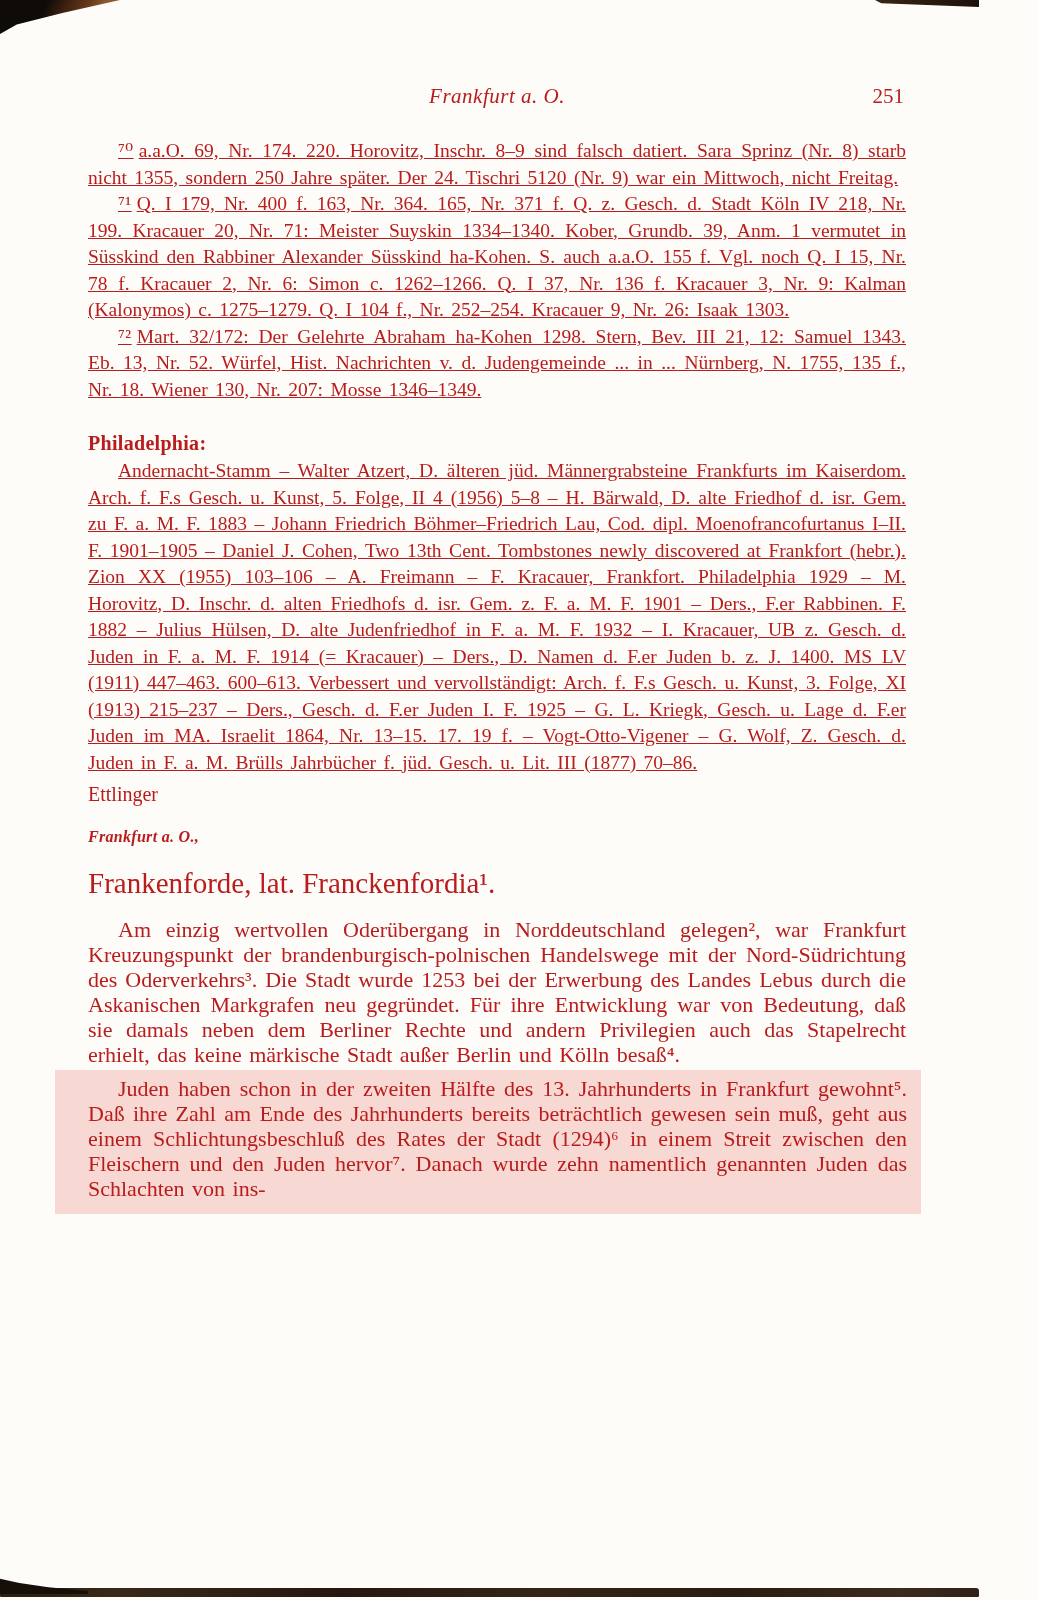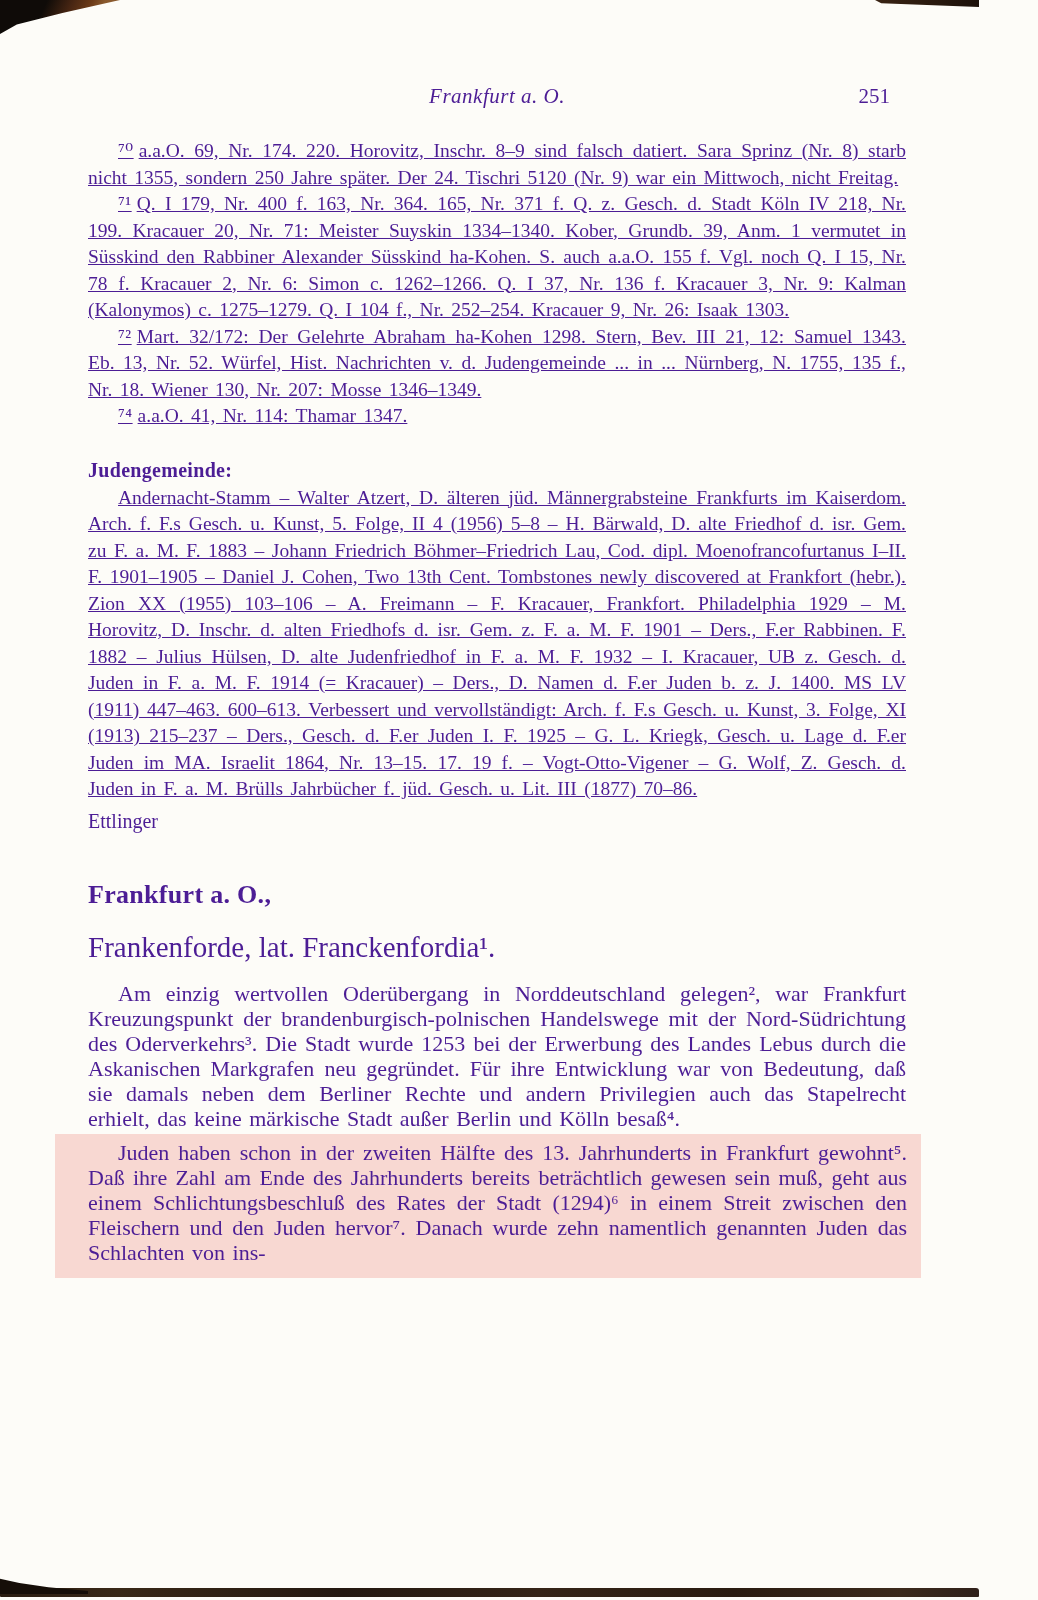--- a/index.html
+++ b/index.html
@@ -6,21 +6,21 @@
     margin: 0;
     padding: 0;
     background: #fdfcf8;
   }
   .page {
     position: relative;
     width: 979px;
     height: 1600px;
     background: #fdfcf8;
     overflow: hidden;
-    color: #4c1d95;
+    color: #b91c1c;
     font-family: "Liberation Serif", "DejaVu Serif", serif;
   }
   
   .corner-tl {
     position: absolute; top: 0; left: 0;
     width: 120px; height: 34px;
     background: linear-gradient(115deg, #0f0b08 35%, #4a2713 55%, #6b3a18 68%, #8a5a2e 78%);
     clip-path: polygon(0 0, 100% 0, 52% 38%, 14% 72%, 0 100%);
   }
   .corner-tr {
@@ -48,21 +48,21 @@
     width: 818px; height: 30px;
   }
   .head-title {
     position: absolute; left: 0; right: 0;
     text-align: center;
     font-style: italic;
     font-size: 21px;
     letter-spacing: 0.5px;
   }
   .page-num {
-    position: absolute; right: 16px; top: 0;
+    position: absolute; right: 2px; top: 0;
     font-size: 21px;
   }
   
   .content {
     position: absolute; top: 138px; left: 88px;
     width: 818px;
   }
   .fn, .bib-text {
     margin: 0;
     font-size: 19.5px;
@@ -78,24 +78,25 @@
     margin: 29px 0 3px 0;
     font-size: 20px;
     font-weight: bold;
     letter-spacing: 0.3px;
   }
   .bib-author {
     margin: 7px 40px 0 0;
     font-size: 20px;
   }
   .article-heading {
-    margin: 47px 0 0 0;
-    font-size: 26px;
+    margin: 22px 0 0 0;
+    font-size: 16px;
     font-weight: bold;
     letter-spacing: 0.3px;
+    font-style: italic;
   }
   .article-subheading {
     margin: 21px 0 0 0;
     font-size: 29px;
   }
   .body-para {
     margin: 17px 0 0 0;
     font-size: 22px;
     line-height: 25px;
     text-align: justify;
@@ -122,24 +123,23 @@
     <span class="head-title">Frankfurt a. O.</span>
     <span class="page-num">251</span>
   </div>
 
   <div class="content">
 
     <div class="footnotes">
       <p class="fn"><span class="fn-marker">⁷⁰</span><span>a.a.O. 69, Nr. 174. 220. Horovitz, Inschr. 8–9 sind falsch datiert. Sara Sprinz (Nr. 8) starb nicht 1355, sondern 250 Jahre später. Der 24. Tischri 5120 (Nr. 9) war ein Mittwoch, nicht Freitag.</span></p>
       <p class="fn"><span class="fn-marker">⁷¹</span><span>Q. I 179, Nr. 400 f. 163, Nr. 364. 165, Nr. 371 f. Q. z. Gesch. d. Stadt Köln IV 218, Nr. 199. Kracauer 20, Nr. 71: Meister Suyskin 1334–1340. Kober, Grundb. 39, Anm. 1 vermutet in Süsskind den Rabbiner Alexander Süsskind ha-Kohen. S. auch a.a.O. 155 f. Vgl. noch Q. I 15, Nr. 78 f. Kracauer 2, Nr. 6: Simon c. 1262–1266. Q. I 37, Nr. 136 f. Kracauer 3, Nr. 9: Kalman (Kalonymos) c. 1275–1279. Q. I 104 f., Nr. 252–254. Kracauer 9, Nr. 26: Isaak 1303.</span></p>
       <p class="fn"><span class="fn-marker">⁷²</span><span>Mart. 32/172: Der Gelehrte Abraham ha-Kohen 1298. Stern, Bev. III 21, 12: Samuel 1343. Eb. 13, Nr. 52. Würfel, Hist. Nachrichten v. d. Judengemeinde ... in ... Nürnberg, N. 1755, 135 f., Nr. 18. Wiener 130, Nr. 207: Mosse 1346–1349.</span></p>
-      <p class="fn"><span class="fn-marker">⁷⁴</span><span>a.a.O. 41, Nr. 114: Thamar 1347.</span></p>
     </div>
 
-    <p class="bib-heading">Judengemeinde:</p>
+    <p class="bib-heading">Philadelphia:</p>
     <p class="bib-text">Andernacht-Stamm – Walter Atzert, D. älteren jüd. Männergrabsteine Frankfurts im Kaiserdom. Arch. f. F.s Gesch. u. Kunst, 5. Folge, II 4 (1956) 5–8 – H. Bärwald, D. alte Friedhof d. isr. Gem. zu F. a. M. F. 1883 – Johann Friedrich Böhmer–Friedrich Lau, Cod. dipl. Moenofrancofurtanus I–II. F. 1901–1905 – Daniel J. Cohen, Two 13th Cent. Tombstones newly discovered at Frankfort (hebr.). Zion XX (1955) 103–106 – A. Freimann – F. Kracauer, Frankfort. Philadelphia 1929 – M. Horovitz, D. Inschr. d. alten Friedhofs d. isr. Gem. z. F. a. M. F. 1901 – Ders., F.er Rabbinen. F. 1882 – Julius Hülsen, D. alte Judenfriedhof in F. a. M. F. 1932 – I. Kracauer, UB z. Gesch. d. Juden in F. a. M. F. 1914 (= Kracauer) – Ders., D. Namen d. F.er Juden b. z. J. 1400. MS LV (1911) 447–463. 600–613. Verbessert und vervollständigt: Arch. f. F.s Gesch. u. Kunst, 3. Folge, XI (1913) 215–237 – Ders., Gesch. d. F.er Juden I. F. 1925 – G. L. Kriegk, Gesch. u. Lage d. F.er Juden im MA. Israelit 1864, Nr. 13–15. 17. 19 f. – Vogt-Otto-Vigener – G. Wolf, Z. Gesch. d. Juden in F. a. M. Brülls Jahrbücher f. jüd. Gesch. u. Lit. III (1877) 70–86.</p>
     <p class="bib-author">Ettlinger</p>
 
     <h2 class="article-heading">Frankfurt a. O.,</h2>
     <p class="article-subheading">Frankenforde, lat. Franckenfordia¹.</p>
 
     <p class="body-para">Am einzig wertvollen Oderübergang in Norddeutschland gelegen², war Frankfurt Kreuzungspunkt der brandenburgisch-polnischen Handelswege mit der Nord-Südrichtung des Oderverkehrs³. Die Stadt wurde 1253 bei der Erwerbung des Landes Lebus durch die Askanischen Markgrafen neu gegründet. Für ihre Entwicklung war von Bedeutung, daß sie damals neben dem Berliner Rechte und andern Privilegien auch das Stapelrecht erhielt, das keine märkische Stadt außer Berlin und Kölln besaß⁴.</p>
 
     <div class="highlight-block">
       <p class="body-para">Juden haben schon in der zweiten Hälfte des 13. Jahrhunderts in Frankfurt gewohnt⁵. Daß ihre Zahl am Ende des Jahrhunderts bereits beträchtlich gewesen sein muß, geht aus einem Schlichtungsbeschluß des Rates der Stadt (1294)⁶ in einem Streit zwischen den Fleischern und den Juden hervor⁷. Danach wurde zehn namentlich genannten Juden das Schlachten von ins-</p>

